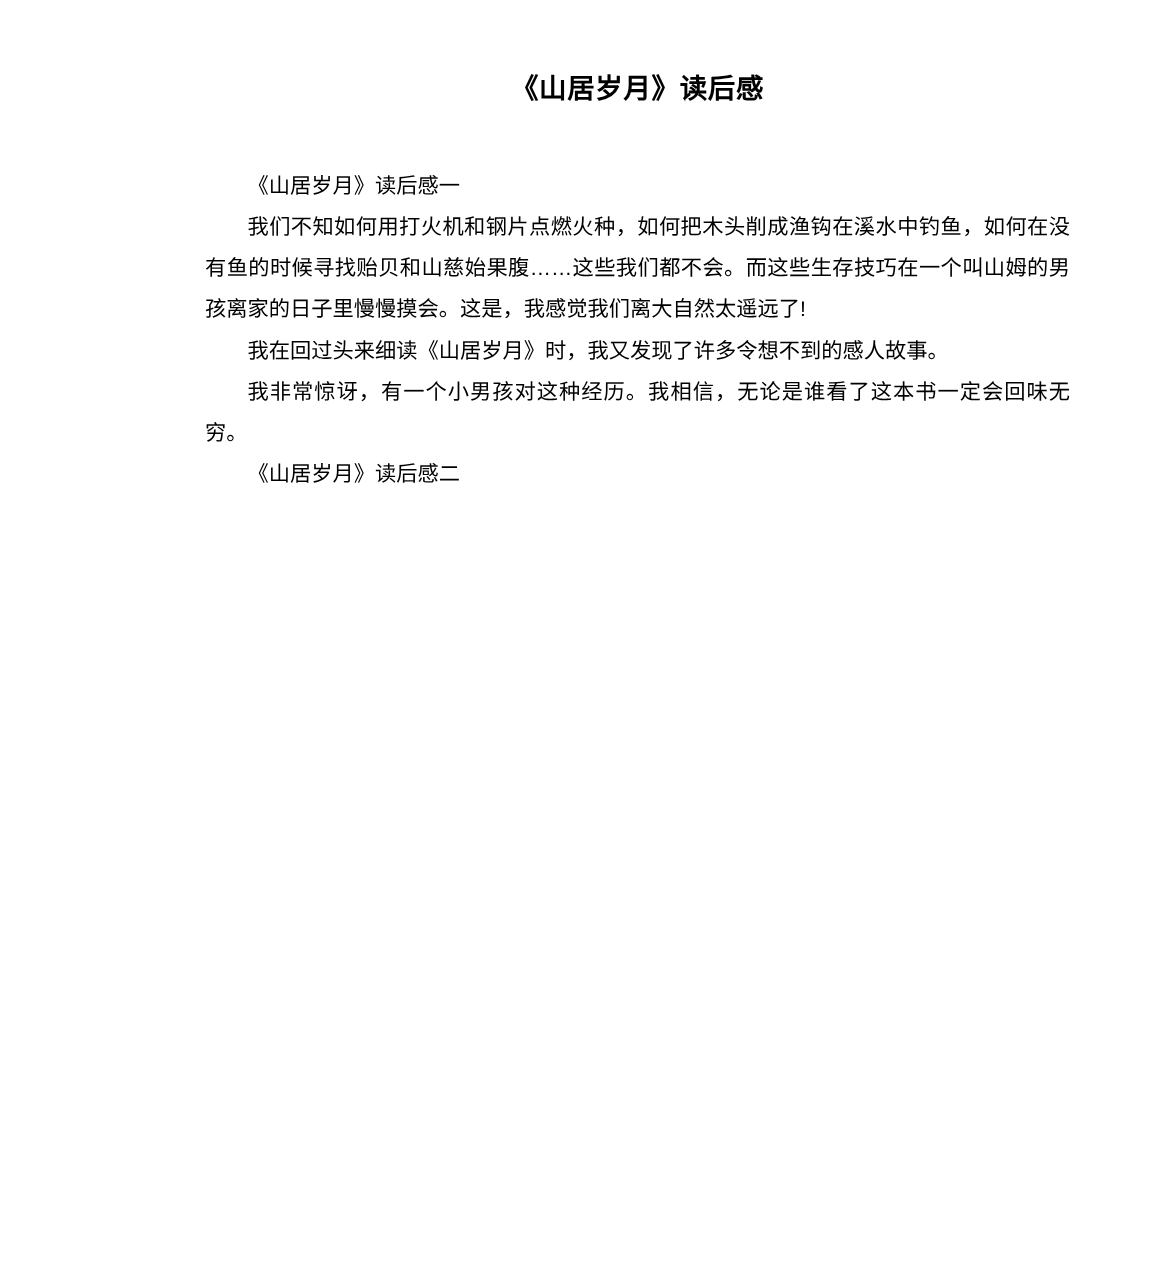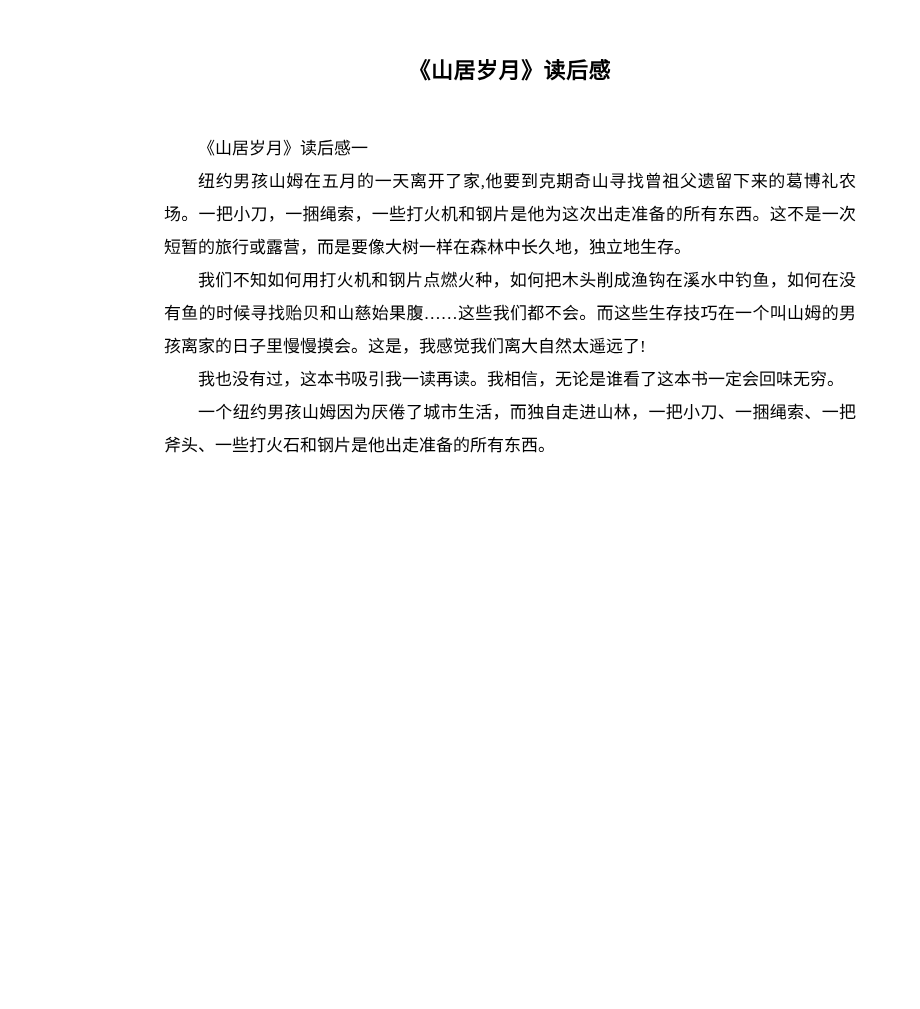--- a/index.html
+++ b/index.html
@@ -21,35 +21,35 @@
     font-family: "Liberation Sans", "DejaVu Sans", sans-serif;
     font-weight: bold;
     font-size: 22px;
     line-height: 30px;
     text-align: center;
     letter-spacing: 0.5px;
     margin: 0 0 46px 0;
     color: #000000;
   }
   .para {
-    font-family: Liberation Serif, serif;
+    font-family: Liberation Sans, sans-serif;
     font-size: 17px;
     line-height: 33px;
     margin: 0;
     text-align: justify;
     text-justify: inter-ideograph;
     text-indent: 2em;
     color: #000000;
     word-break: break-all;
   }
 </style>
 </head>
 <body>
 
 <div class="page">
   <h1 class="doc-title">《山居岁月》读后感</h1>
 
   <p class="para">《山居岁月》读后感一</p>
-  <p class="para">纽约男孩山姆在五月的一天离开了家,他要到克期奇山寻找曾祖父遗留下来的葛博礼农场。一把小刀，一捆绳索，一些打火机和钢片是他为这次出走准备的所有东西。这不是一次短暂的旅行或露营，而是要像大树一样在森林中长久地，独立地生存。</p>
   <p class="para">我们不知如何用打火机和钢片点燃火种，如何把木头削成渔钩在溪水中钓鱼，如何在没有鱼的时候寻找贻贝和山慈始果腹……这些我们都不会。而这些生存技巧在一个叫山姆的男孩离家的日子里慢慢摸会。这是，我感觉我们离大自然太遥远了!</p>
-  <p class="para">我也没有过，这本书吸引我一读再读。我相信，无论是谁看了这本书一定会回味无穷。</p>
-  <p class="para">一个纽约男孩山姆因为厌倦了城市生活，而独自走进山林，一把小刀、一捆绳索、一把斧头、一些打火石和钢片是他出走准备的所有东西。</p>
+  <p class="para">我在回过头来细读《山居岁月》时，我又发现了许多令想不到的感人故事。</p>
+  <p class="para">我非常惊讶，有一个小男孩对这种经历。我相信，无论是谁看了这本书一定会回味无穷。</p>
+  <p class="para">《山居岁月》读后感二</p>
 </div>
 
 </body></html>

